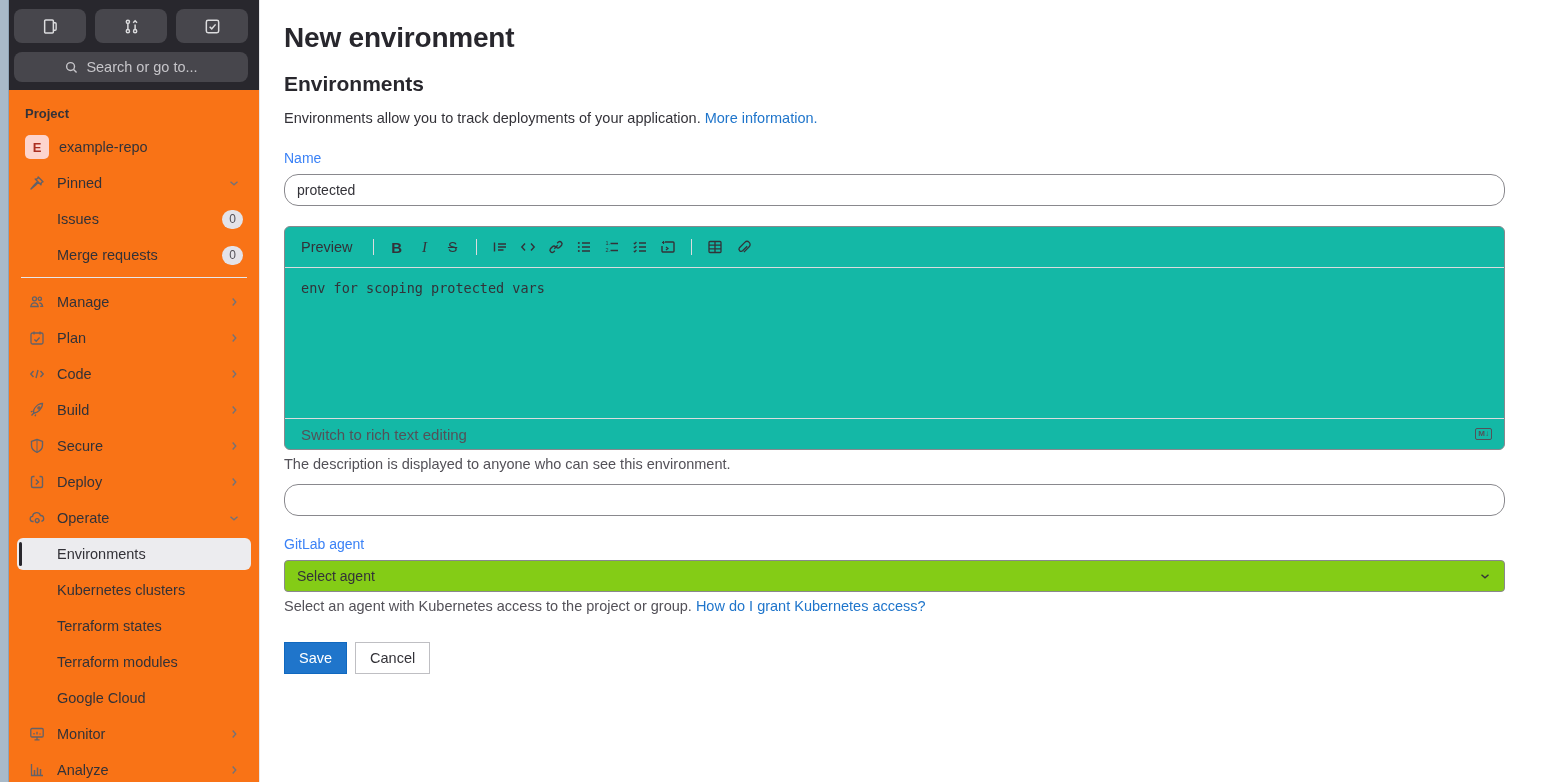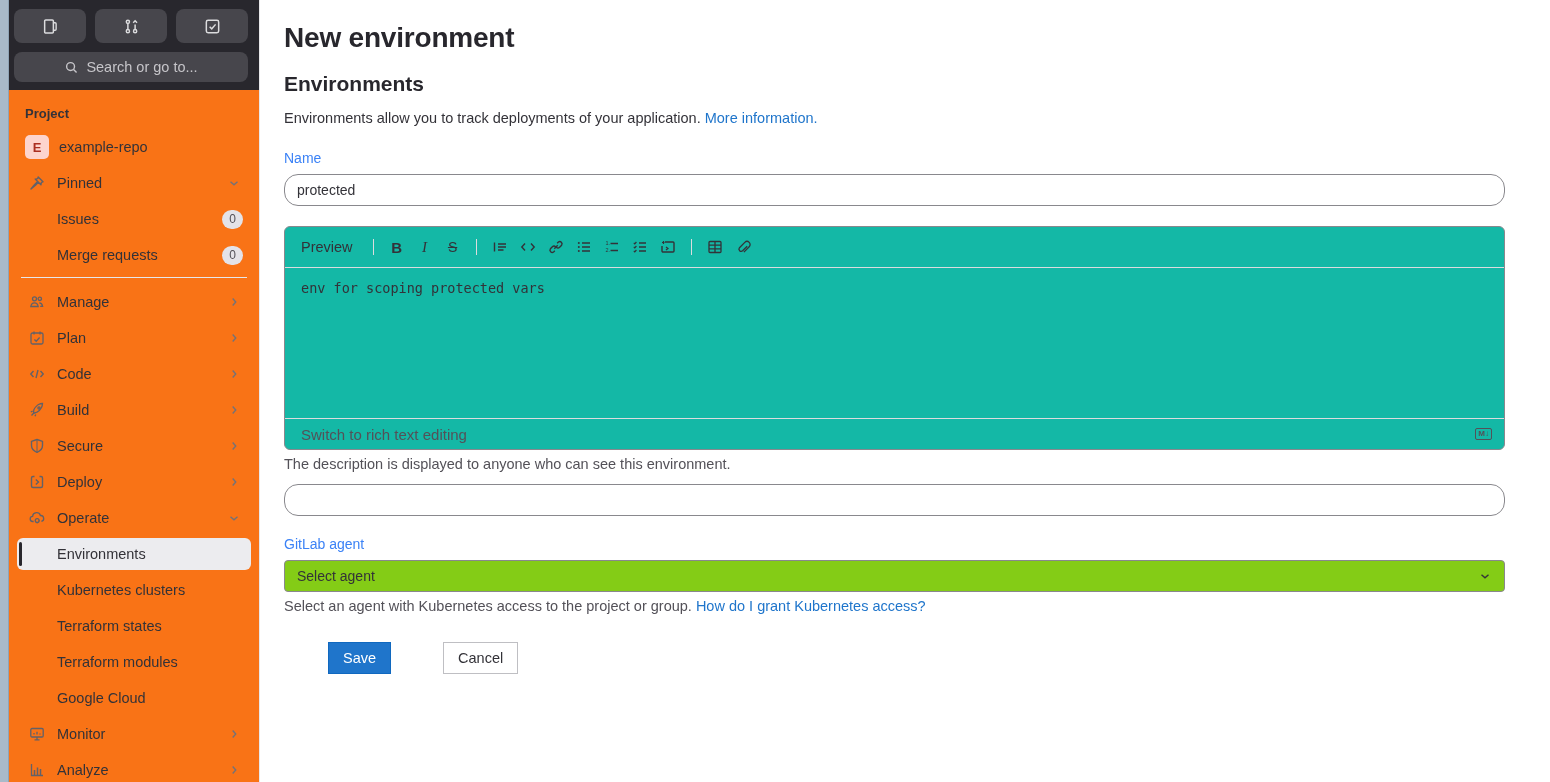--- a/index.html
+++ b/index.html
@@ -111,21 +111,20 @@
     width:100%; height:32px; border:1px solid #89888d; border-radius:4px; background:#84cc16;
     display:flex; align-items:center; justify-content:space-between; padding:0 12px; cursor:pointer;
   }
   .select-box .sel-val { font-size:14px; color:#333238; }
   .select-box .chev { color:#333238; }
 
   .actions { display:flex; gap:8px; margin-top:28px; }
   .btn {
     height:32px; padding:0 14px; border-radius:0; font-size:14.5px; cursor:pointer;
     font-family:"Liberation Sans",sans-serif;
-    margin-left:44px;
   }
   .btn-primary { background:#1f75cb; border:1px solid #1068bf; color:#fff; }
   .btn-default { background:#fff; border:1px solid #bfbfc3; color:#333238; }
 </style>
 </head>
 <body>
 
 <div class="edge-strip"></div>
 
 <aside class="sidebar">

